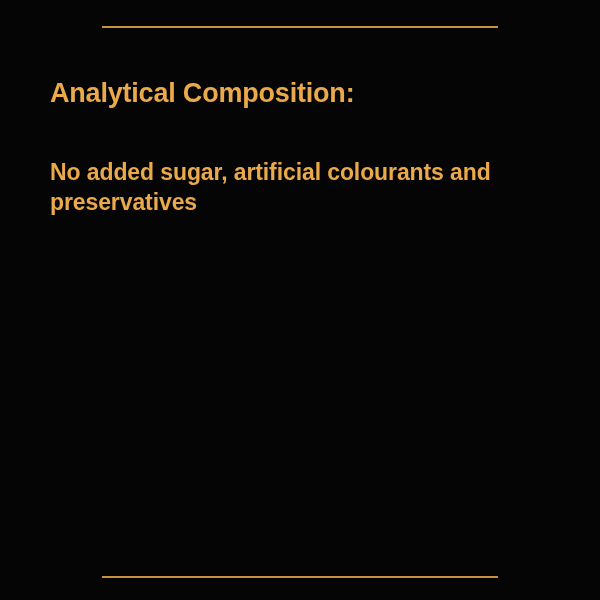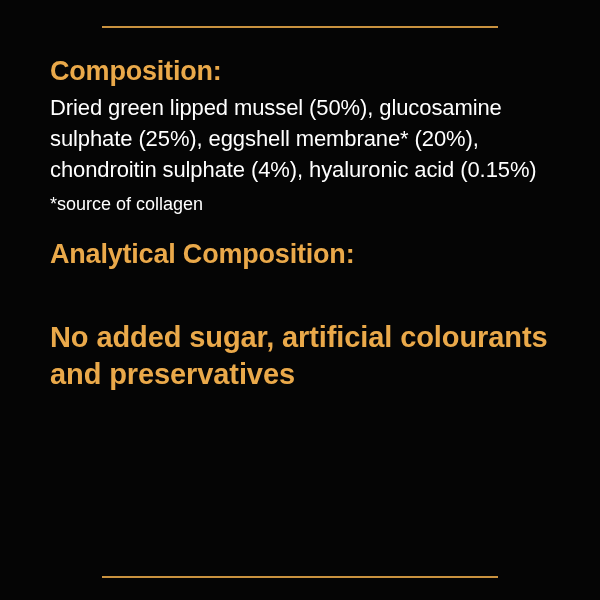--- a/index.html
+++ b/index.html
@@ -61,44 +61,39 @@
     color: #ffffff;
     font-size: 18px;
     line-height: 1.4;
     margin: 6px 0 0 0;
   }
   .block-analytical {
     margin-top: 22px;
   }
   .tagline {
     color: #eaa94a;
-    font-size: 29px;
+    font-size: 23px;
     font-weight: bold;
     line-height: 1.3;
     margin: 0;
     letter-spacing: -0.1px;
   }
   .block-tagline {
     margin-top: 48px;
   }
 </style>
 </head>
 <body>
 
 <div class="panel">
 
   <div class="rule rule-top"></div>
 
   <div class="content">
 
-    <div class="block block-composition">
-      <h2 class="heading">Composition:</h2>
-      <p class="body-text">Dried green lipped mussel (50%), glucosamine sulphate (25%), eggshell membrane* (20%), chondroitin sulphate (4%), hyaluronic acid (0.15%)</p>
-      <p class="footnote">*source of collagen</p>
-    </div>
 
     <div class="block block-analytical">
       <h2 class="heading">Analytical Composition:</h2>
     </div>
 
     <div class="block block-tagline">
       <p class="tagline">No added sugar, artificial colourants and preservatives</p>
     </div>
 
   </div>

